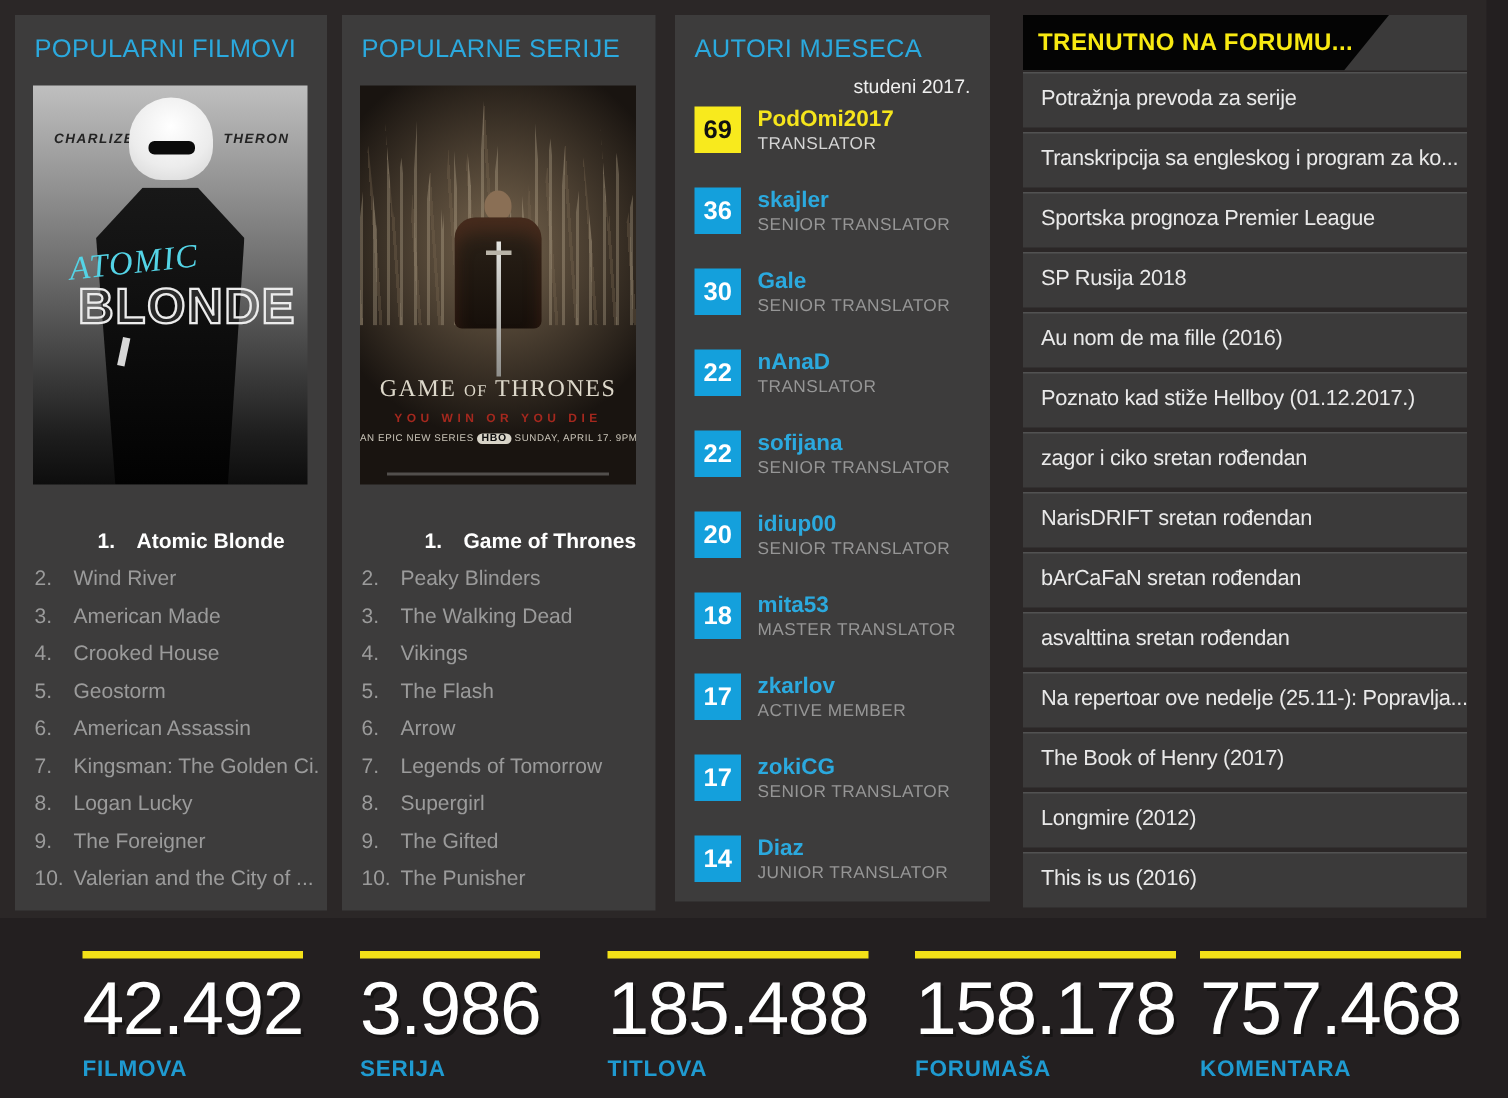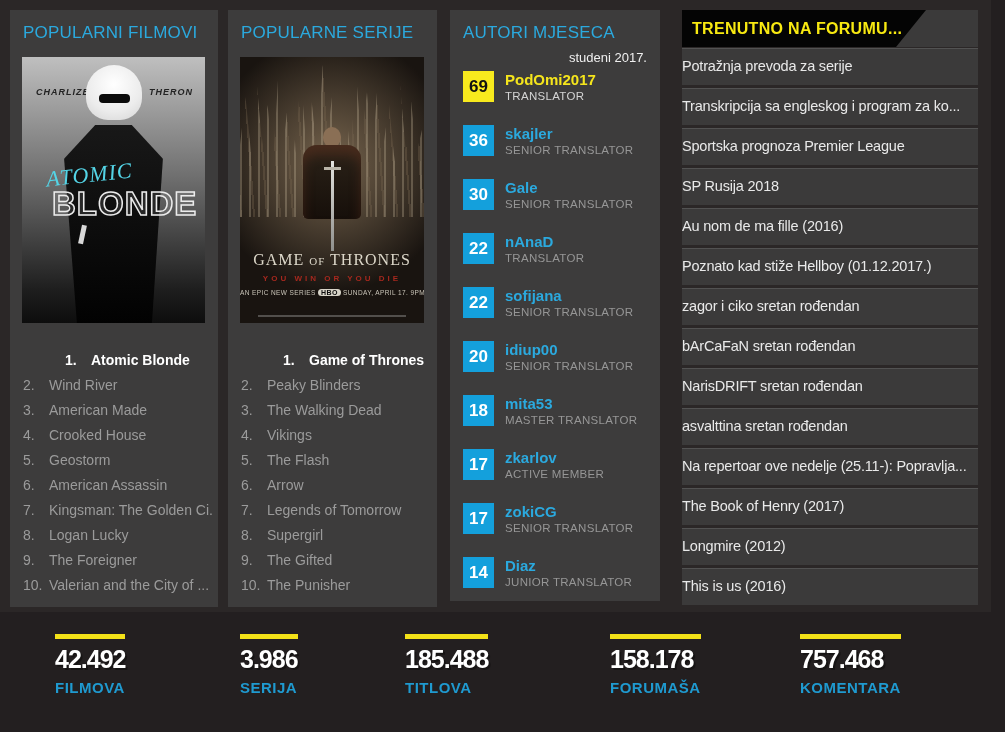--- a/index.html
+++ b/index.html
@@ -67,30 +67,30 @@
   .author.gold .author-role { color:#d4d4d4; }
 
   
   #forum-col { position:absolute; left:682px; top:10px; width:296px; }
   .forum-banner-strip { position:relative; width:100%; height:37px; background:#3b3a3a; }
   .forum-banner { position:absolute; left:0; top:0; width:244px; height:37px; background:#040404;
     clip-path:polygon(0 0,100% 0,calc(100% - 30px) 100%,0 100%);
     color:#f8e911; font-size:16px; font-weight:bold; line-height:37px; padding-left:10px; letter-spacing:0.3px; white-space:nowrap; }
   .forum-rows { position:absolute; left:0; top:38px; width:100%; }
   .forum-row { height:37px; margin-bottom:3px; background:#3b3a3a; border-top:1px solid #525252;
-    line-height:35px; padding:0 0; font-size:14.5px; letter-spacing:-0.2px; color:#e9e9e9; white-space:nowrap; overflow:hidden; }
+    line-height:35px; padding:0 12px; font-size:14.5px; letter-spacing:-0.2px; color:#e9e9e9; white-space:nowrap; overflow:hidden; }
 
   
   #stats { position:absolute; left:0; top:612px; width:1005px; height:120px; background:#231f20; }
   .stat { position:absolute; top:22px; display:inline-block; }
   .stat:nth-of-type(1){ left:55px; } .stat:nth-of-type(2){ left:240px; }
   .stat:nth-of-type(3){ left:405px; } .stat:nth-of-type(4){ left:610px; }
   .stat:nth-of-type(5){ left:800px; }
   .stat-bar { width:100%; height:5px; background:#f3e118; margin-bottom:8px; }
-  .stat-value { font-size:25px; font-weight:bold; color:#ffffff; letter-spacing:-1px; line-height:1; text-shadow:2px 2px 0 rgba(0,0,0,0.35); white-space:nowrap; }
+  .stat-value { font-size:50px; font-weight:normal; color:#ffffff; letter-spacing:-1px; line-height:1; text-shadow:2px 2px 0 rgba(0,0,0,0.35); white-space:nowrap; }
   .stat-label { font-size:15px; font-weight:bold; color:#1f9ad0; letter-spacing:0.5px; margin-top:7px; white-space:nowrap; }
 </style>
 </head>
 <body>
 
 <div id="app">
   <div id="top-section">
 
     <section class="panel" id="panel-movies">
       <h2 class="panel-title">POPULARNI FILMOVI</h2>
@@ -312,23 +312,23 @@
           <div class="forum-row">Sportska prognoza Premier League</div>
 
           <div class="forum-row">SP Rusija 2018</div>
 
           <div class="forum-row">Au nom de ma fille (2016)</div>
 
           <div class="forum-row">Poznato kad stiže Hellboy (01.12.2017.)</div>
 
           <div class="forum-row">zagor i ciko sretan rođendan</div>
 
+          <div class="forum-row">NarisDRIFT sretan rođendan</div>
+
           <div class="forum-row">bArCaFaN sretan rođendan</div>
-
-          <div class="forum-row">NarisDRIFT sretan rođendan</div>
 
           <div class="forum-row">asvalttina sretan rođendan</div>
 
           <div class="forum-row">Na repertoar ove nedelje (25.11-): Popravlja...</div>
 
           <div class="forum-row">The Book of Henry (2017)</div>
 
           <div class="forum-row">Longmire (2012)</div>
 
           <div class="forum-row">This is us (2016)</div>

